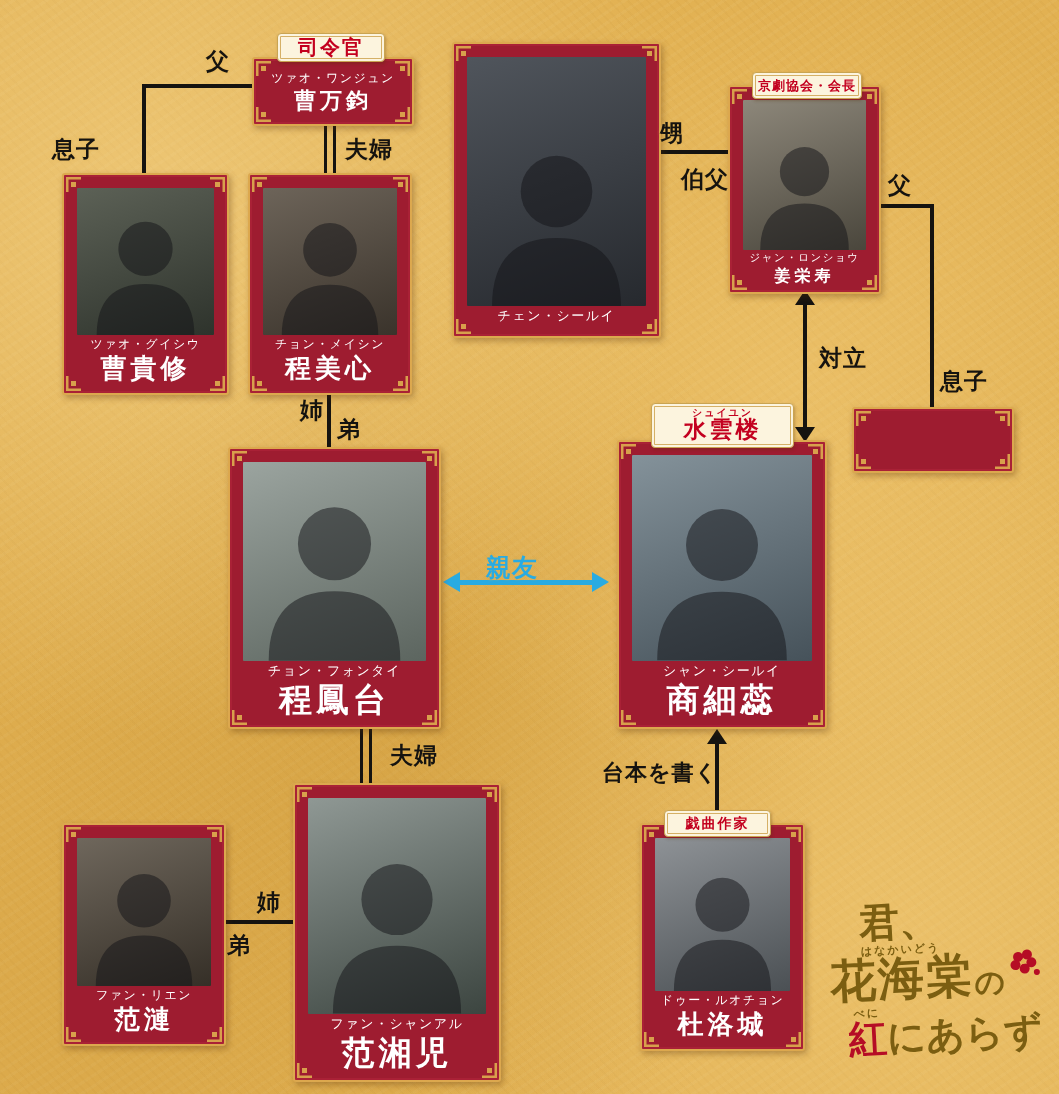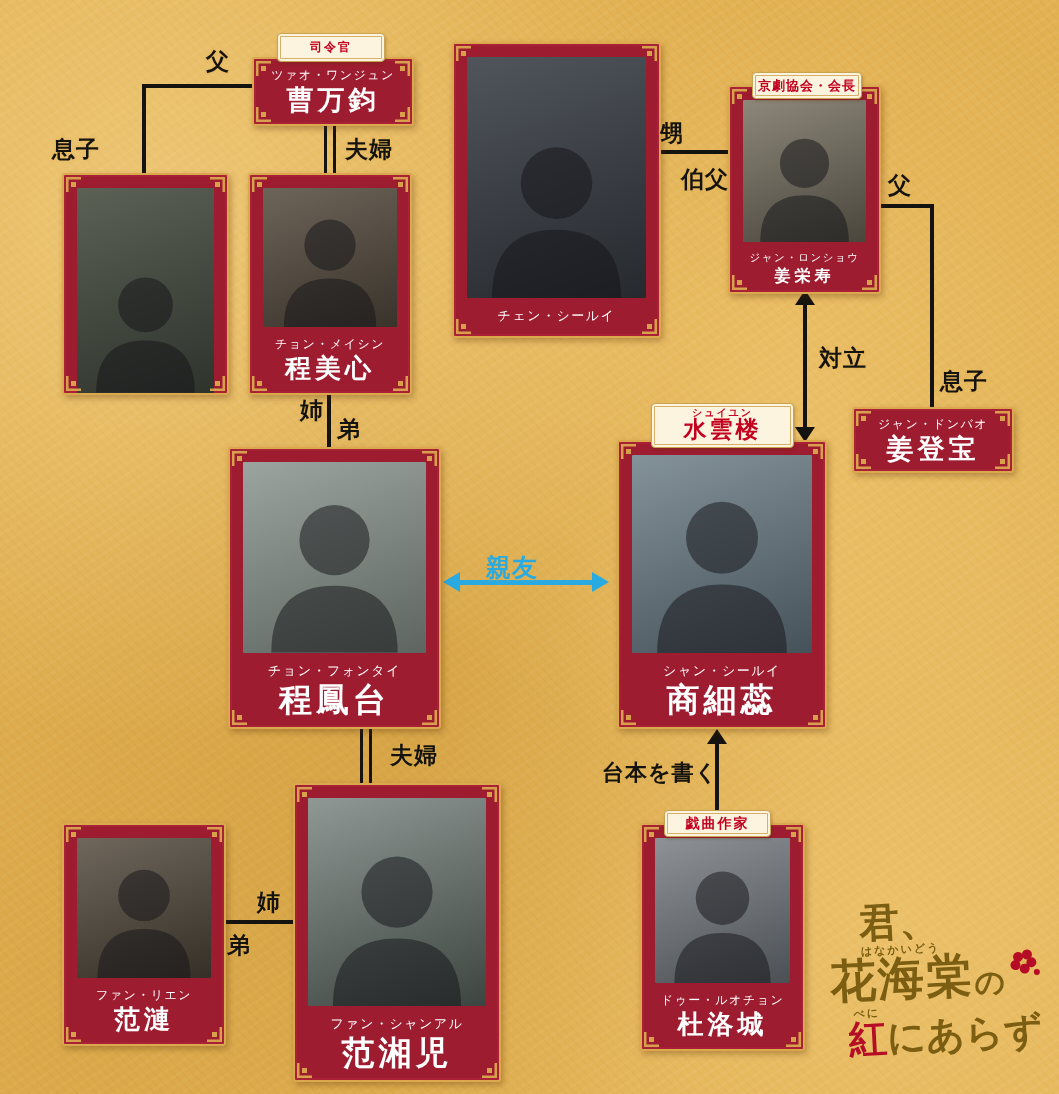--- a/index.html
+++ b/index.html
@@ -29,36 +29,36 @@
         display:flex;flex-direction:column;align-items:center;}
   .corner{position:absolute;width:15px;height:15px;z-index:3;opacity:.95;}
   .corner svg{display:block;width:100%;height:100%;}
   .corner.tl{left:2px;top:2px;}
   .corner.tr{right:2px;top:2px;transform:rotate(90deg);}
   .corner.br{right:2px;bottom:2px;transform:rotate(180deg);}
   .corner.bl{left:2px;bottom:2px;transform:rotate(270deg);}
   .photo{width:calc(100% - 26px);margin-top:13px;flex:1;overflow:hidden;
          border-radius:1px;position:relative;}
   .photo svg{position:absolute;bottom:0;left:0;width:100%;height:92%;}
-  .names{width:100%;text-align:center;padding:9px 0 9px;color:#fff;}
+  .names{width:100%;text-align:center;padding:1px 0 9px;color:#fff;}
   .kana{font-size:12px;letter-spacing:1.5px;margin-bottom:2px;white-space:nowrap;font-family:Liberation Serif, serif;}
   .kanji{font-family:"Liberation Serif",serif;font-weight:bold;letter-spacing:4px;
          font-size:26px;line-height:1.1;white-space:nowrap;}
   .card.big .kanji{font-size:33px;}
   .card.big .kana{font-size:13px;}
   .card.plate{justify-content:center;}
   .card.plate .names{padding:0;}
-  .card.plate .kanji{font-size:27px;}
+  .card.plate .kanji{font-size:22px;}
   .badge{position:absolute;z-index:5;background:#fcf4de;
          border:1px solid #c9a452;border-radius:4px;
          box-shadow:inset 0 0 0 2px #fcf4de, inset 0 0 0 3px #d5b066, 1px 2px 3px rgba(90,50,10,.3);
          color:#c3001f;font-family:"Liberation Serif",serif;font-weight:bold;
          display:flex;flex-direction:column;align-items:center;justify-content:center;
          white-space:nowrap;}
-  .badge .b-main{font-size:12px;letter-spacing:2px;}
+  .badge .b-main{font-size:20px;letter-spacing:2px;}
   .badge.small .b-main{font-size:13px;letter-spacing:1px;}
   .badge .b-furi{font-size:10px;letter-spacing:2px;line-height:1;}
   .badge.tower .b-main{font-size:23px;letter-spacing:3px;line-height:1.05;}
   #logo{position:absolute;left:822px;top:900px;width:237px;z-index:4;
         color:#7b5e11;font-family:"Liberation Serif",serif;font-weight:bold;
         transform:rotate(-3deg);line-height:1;}
   #logo .l1{font-size:40px;margin-left:40px;}
   #logo .l2{margin-top:2px;margin-left:8px;display:flex;align-items:flex-end;}
   #logo .l2 .rubyc{display:flex;flex-direction:column;align-items:center;}
   #logo .furi{font-size:11px;letter-spacing:2px;color:#7b5e11;margin-bottom:1px;}
@@ -176,20 +176,24 @@
           <path d="M0 0h12v2H2v10H0z" fill="#dca84e"></path>
           <rect x="4" y="4" width="4" height="4" fill="#dca84e"></rect>
         </svg>
       </span>
     <div class="photo" style="background:linear-gradient(160deg,#5c6156,#2e332c)">
       <svg viewBox="0 0 100 100" preserveAspectRatio="xMidYMax meet">
           <circle cx="50" cy="36" r="20" fill="rgba(18,18,22,.5)"></circle>
           <path d="M14 100 Q14 62 50 62 Q86 62 86 100 Z" fill="rgba(18,18,22,.5)"></path>
         </svg>
     </div>
+    <div class="names">
+      <div class="kana">ツァオ・グイシウ</div>
+      <div class="kanji">曹貴修</div>
+    </div>
   </div>
 
   <div class="card" style="left:248px;top:173px;width:160px;height:218px">
     <span class="corner tl">
         <svg viewBox="0 0 12 12">
           <path d="M0 0h12v2H2v10H0z" fill="#dca84e"></path>
           <rect x="4" y="4" width="4" height="4" fill="#dca84e"></rect>
         </svg>
       </span>
     <span class="corner tr">
@@ -316,24 +320,20 @@
           <path d="M0 0h12v2H2v10H0z" fill="#dca84e"></path>
           <rect x="4" y="4" width="4" height="4" fill="#dca84e"></rect>
         </svg>
       </span>
     <span class="corner bl">
         <svg viewBox="0 0 12 12">
           <path d="M0 0h12v2H2v10H0z" fill="#dca84e"></path>
           <rect x="4" y="4" width="4" height="4" fill="#dca84e"></rect>
         </svg>
       </span>
-    <div class="names">
-      <div class="kana">ジャン・ドンバオ</div>
-      <div class="kanji">姜登宝</div>
-    </div>
   </div>
 
   <div class="card big" style="left:617px;top:440px;width:206px;height:285px">
     <span class="corner tl">
         <svg viewBox="0 0 12 12">
           <path d="M0 0h12v2H2v10H0z" fill="#dca84e"></path>
           <rect x="4" y="4" width="4" height="4" fill="#dca84e"></rect>
         </svg>
       </span>
     <span class="corner tr">

